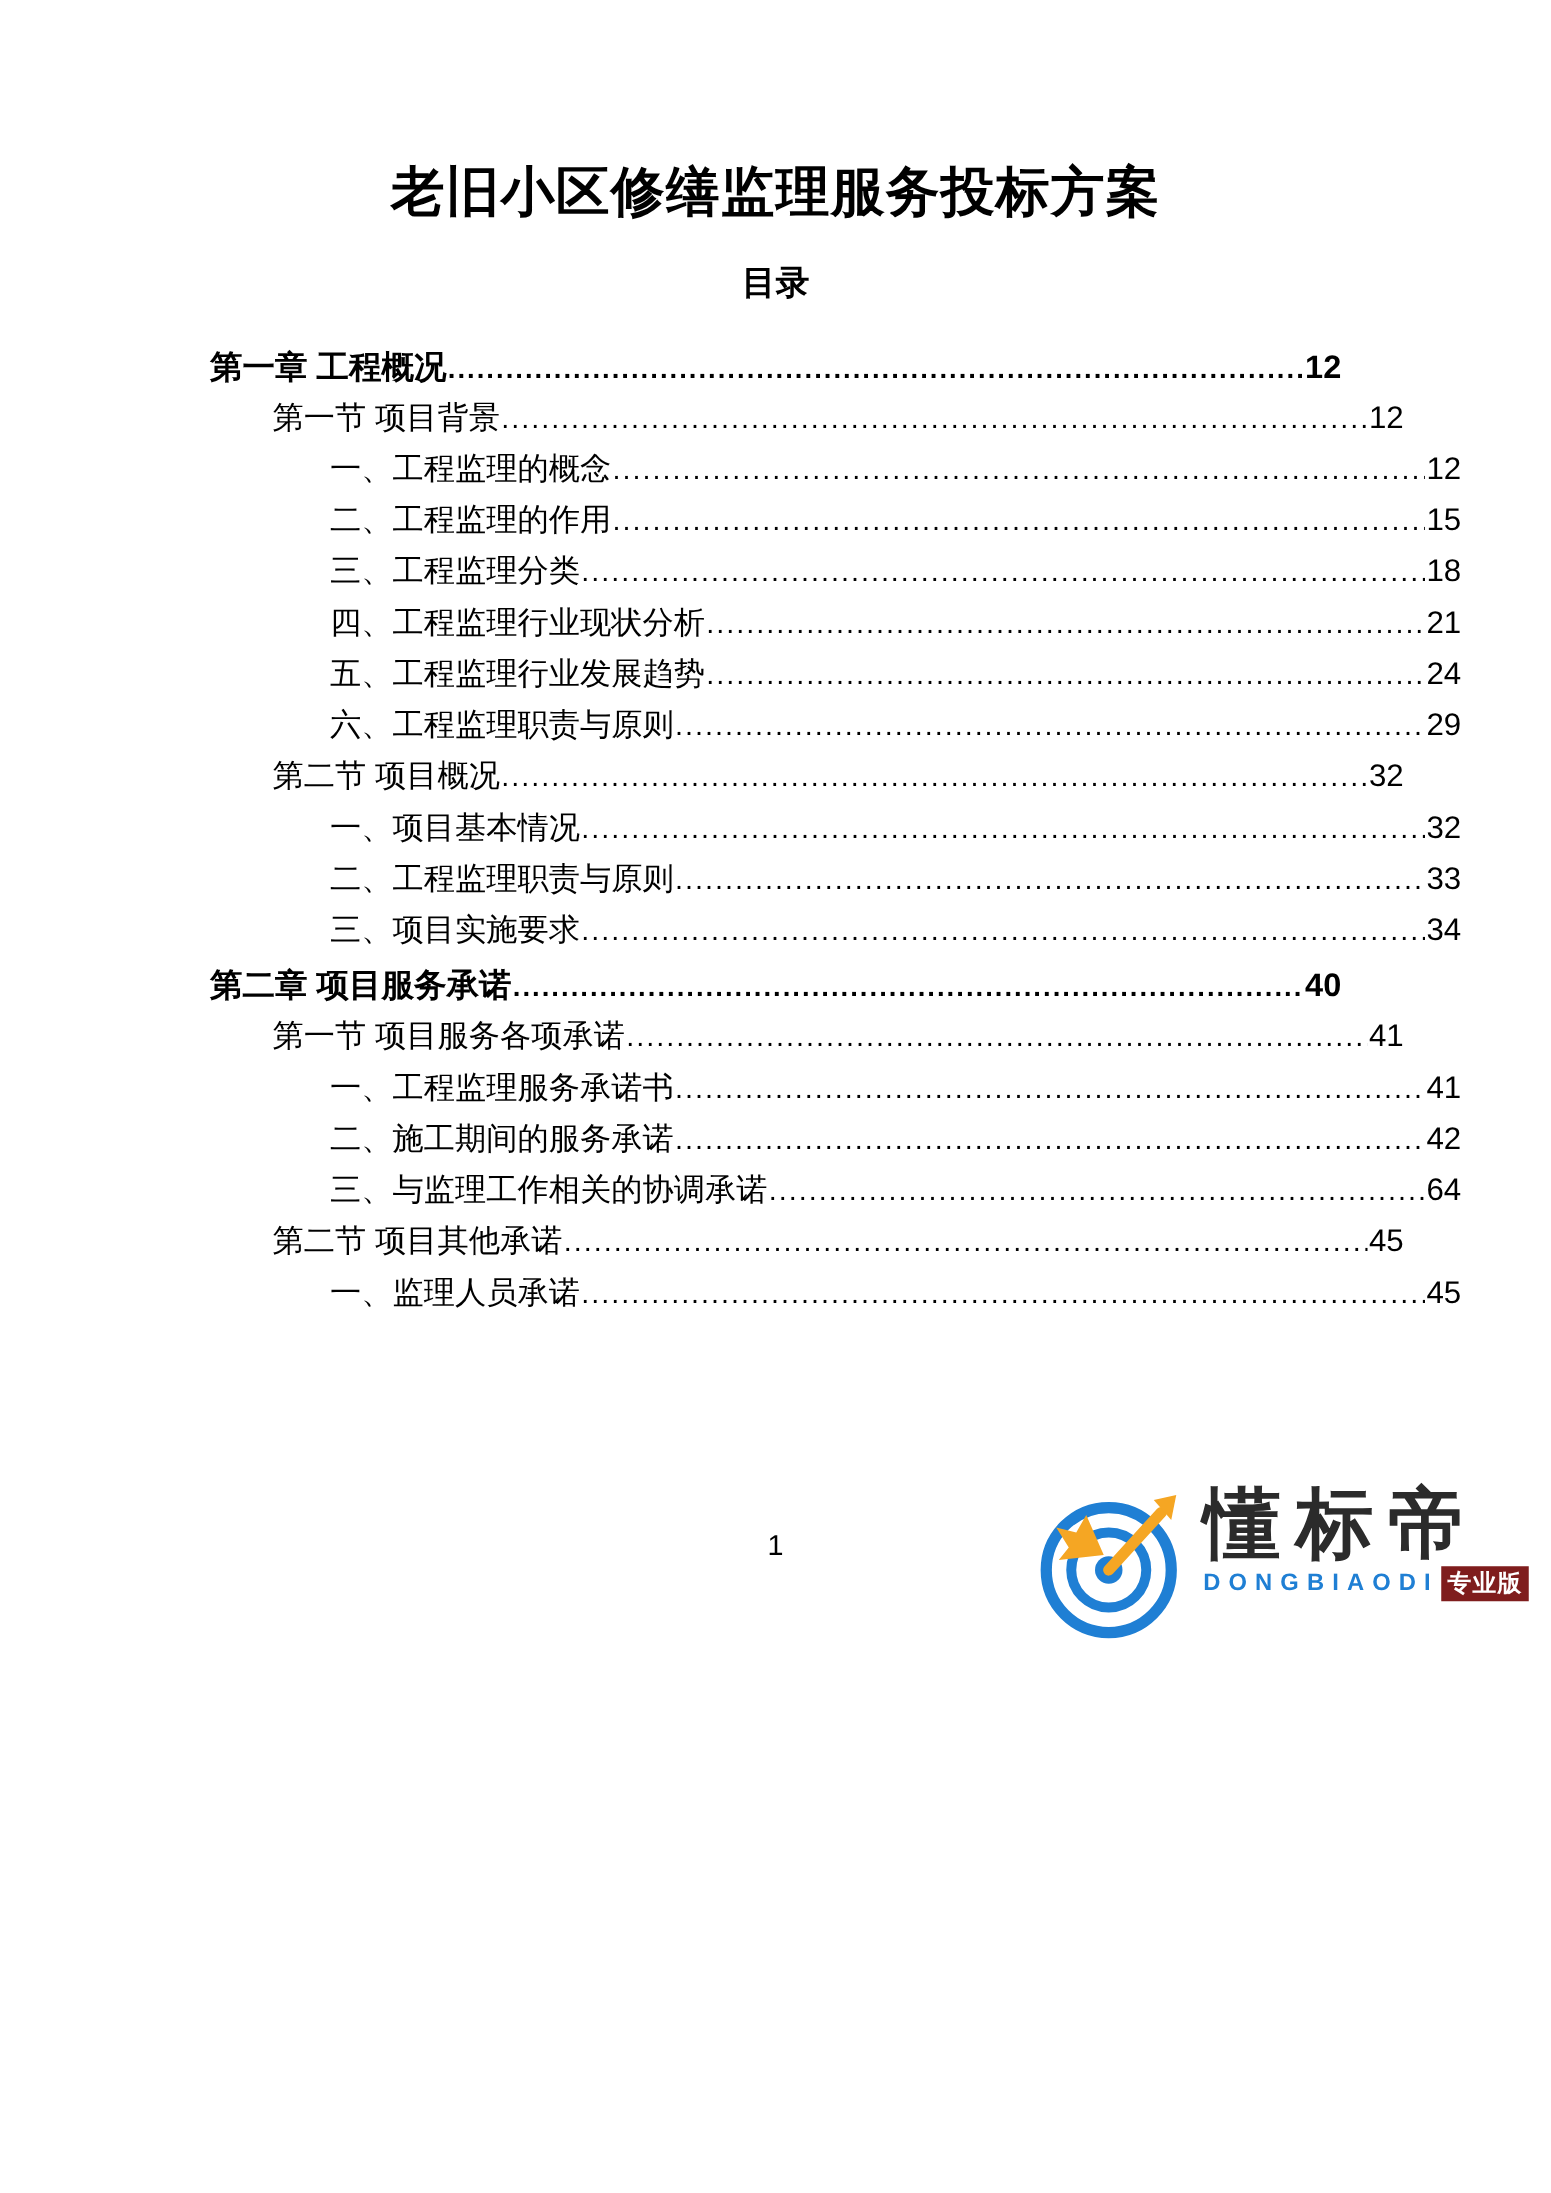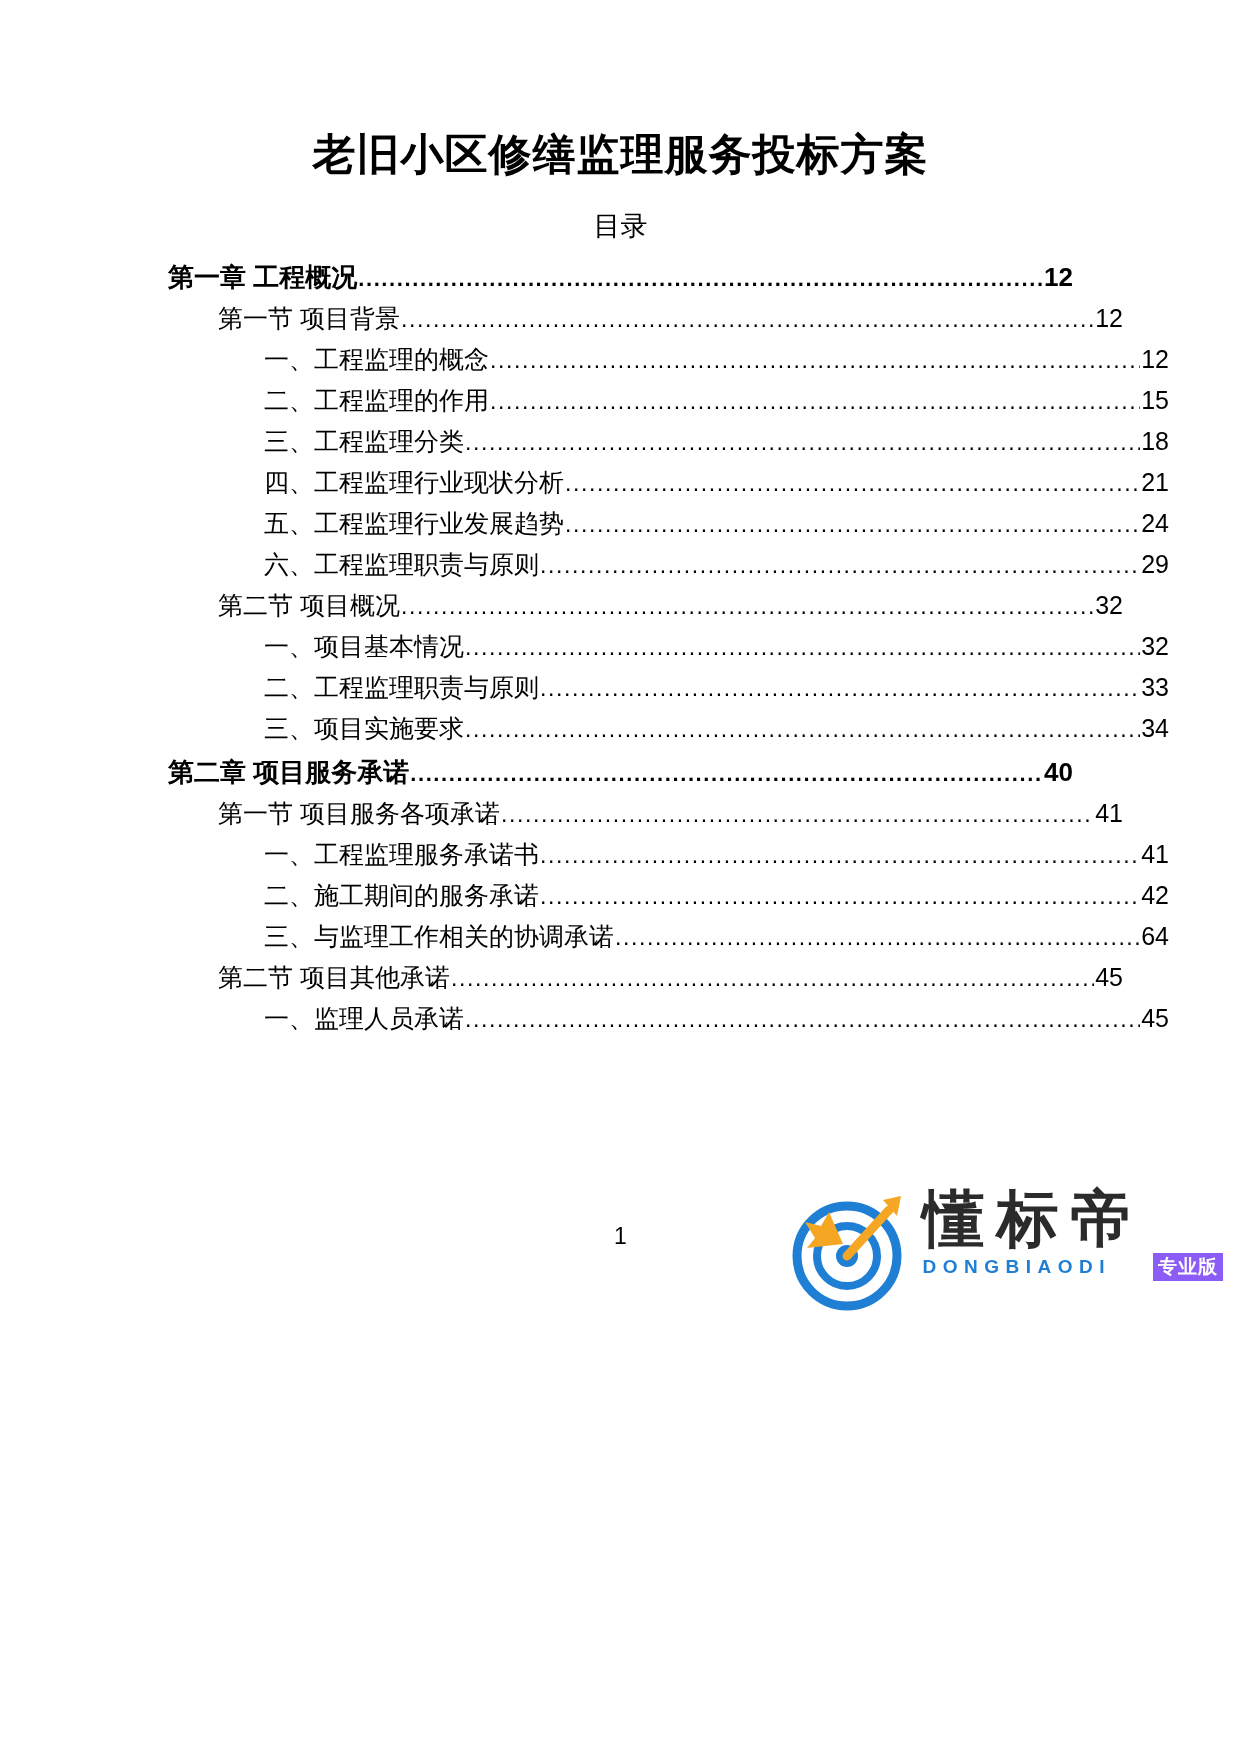--- a/index.html
+++ b/index.html
@@ -25,23 +25,23 @@
   .doc-title {
     font-size: 43px;
     font-weight: bold;
     text-align: center;
     letter-spacing: 1px;
     margin: 0 0 26px 0;
     line-height: 1.25;
   }
   .toc-heading {
     font-size: 27px;
-    font-weight: normal;
-    text-align: center;
-    margin: 0 0 20px 0;
+    font-weight: bold;
+    text-align: center;
+    margin: 0 0 36px 0;
   }
   .toc {
     margin: 0;
     padding: 0;
     list-style: none;
   }
   .toc-entry {
     display: flex;
     align-items: baseline;
     width: 100%;
@@ -123,31 +123,30 @@
     font-weight: bold;
     color: #2b2b2b;
     letter-spacing: 12px;
     line-height: 1.05;
     font-family: "DejaVu Sans", "Liberation Sans", sans-serif;
   }
   .wm-sub {
     display: flex;
     align-items: center;
     margin-top: 2px;
-    gap: 40px;
   }
   .wm-pinyin {
     font-size: 19px;
     font-weight: bold;
     letter-spacing: 6.5px;
     color: #1f7fd4;
     font-family: "Liberation Sans", sans-serif;
   }
   .wm-badge {
-    background: #8b5cf6;
+    background: #7f1d1d;
     color: #ffffff;
     font-size: 19px;
     font-weight: bold;
     padding: 1px 5px;
     margin-left: 2px;
     letter-spacing: 1px;
   }
 </style>
 </head>
 <body>

